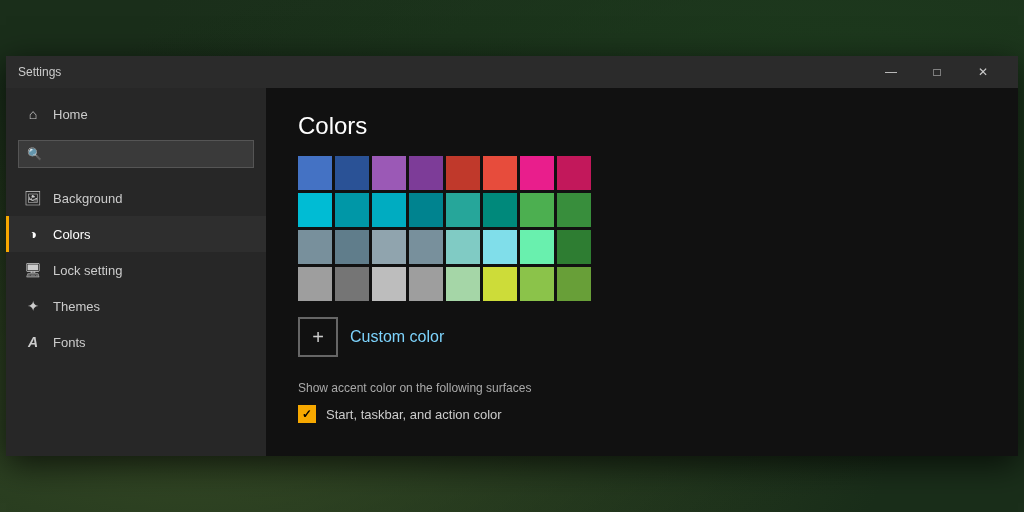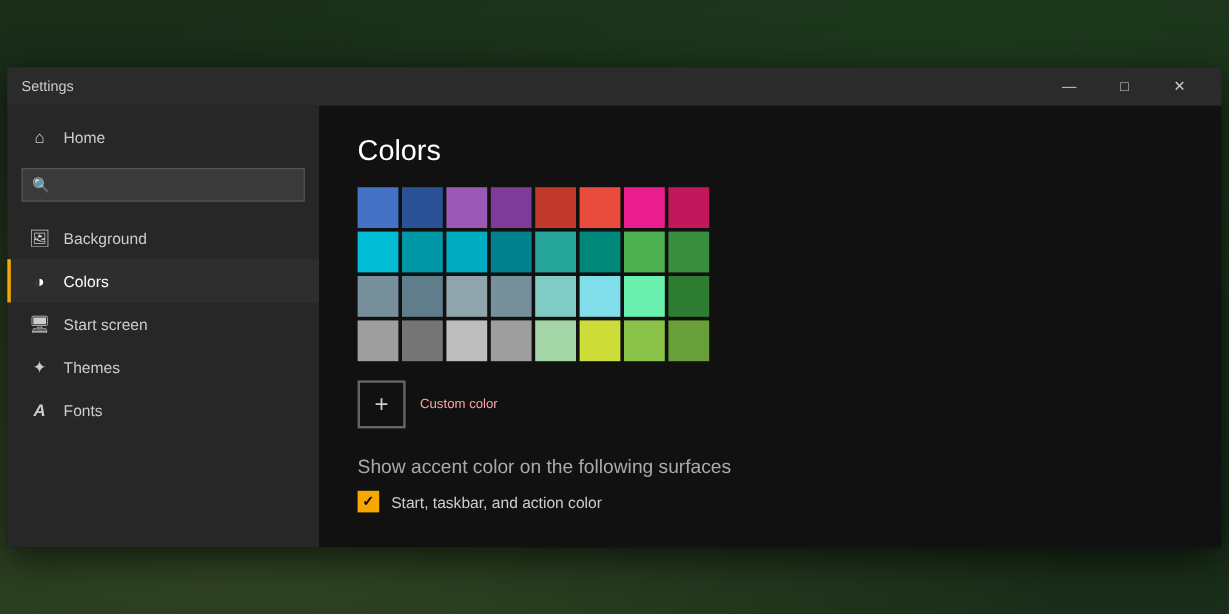--- a/index.html
+++ b/index.html
@@ -187,26 +187,26 @@
       border: 2px solid #666;
       display: flex;
       align-items: center;
       justify-content: center;
       font-size: 20px;
       color: #ccc;
       flex-shrink: 0;
     }
 
     .custom-color-label {
-      font-size: 11px;
-      color: #fca5a5;
+      font-size: 16px;
+      color: #7dd3fc;
     }
 
     .section-label {
-      font-size: 16px;
+      font-size: 12px;
       color: #aaa;
       margin-bottom: 10px;
     }
 
     .checkbox-row {
       display: flex;
       align-items: center;
       gap: 10px;
       font-size: 13px;
       color: #ccc;
@@ -264,21 +264,21 @@
         <span>Background</span>
       </div>
 
       <div class="nav-item active">
         <span class="nav-icon">◑</span>
         <span>Colors</span>
       </div>
 
       <div class="nav-item">
         <span class="nav-icon">🖥</span>
-        <span>Start screen</span>
+        <span>Lock setting</span>
       </div>
 
       <div class="nav-item">
         <span class="nav-icon">✦</span>
         <span>Themes</span>
       </div>
 
       <div class="nav-item">
         <span class="nav-icon" style="font-style:italic;font-weight:bold;">A</span>
         <span>Fonts</span>

